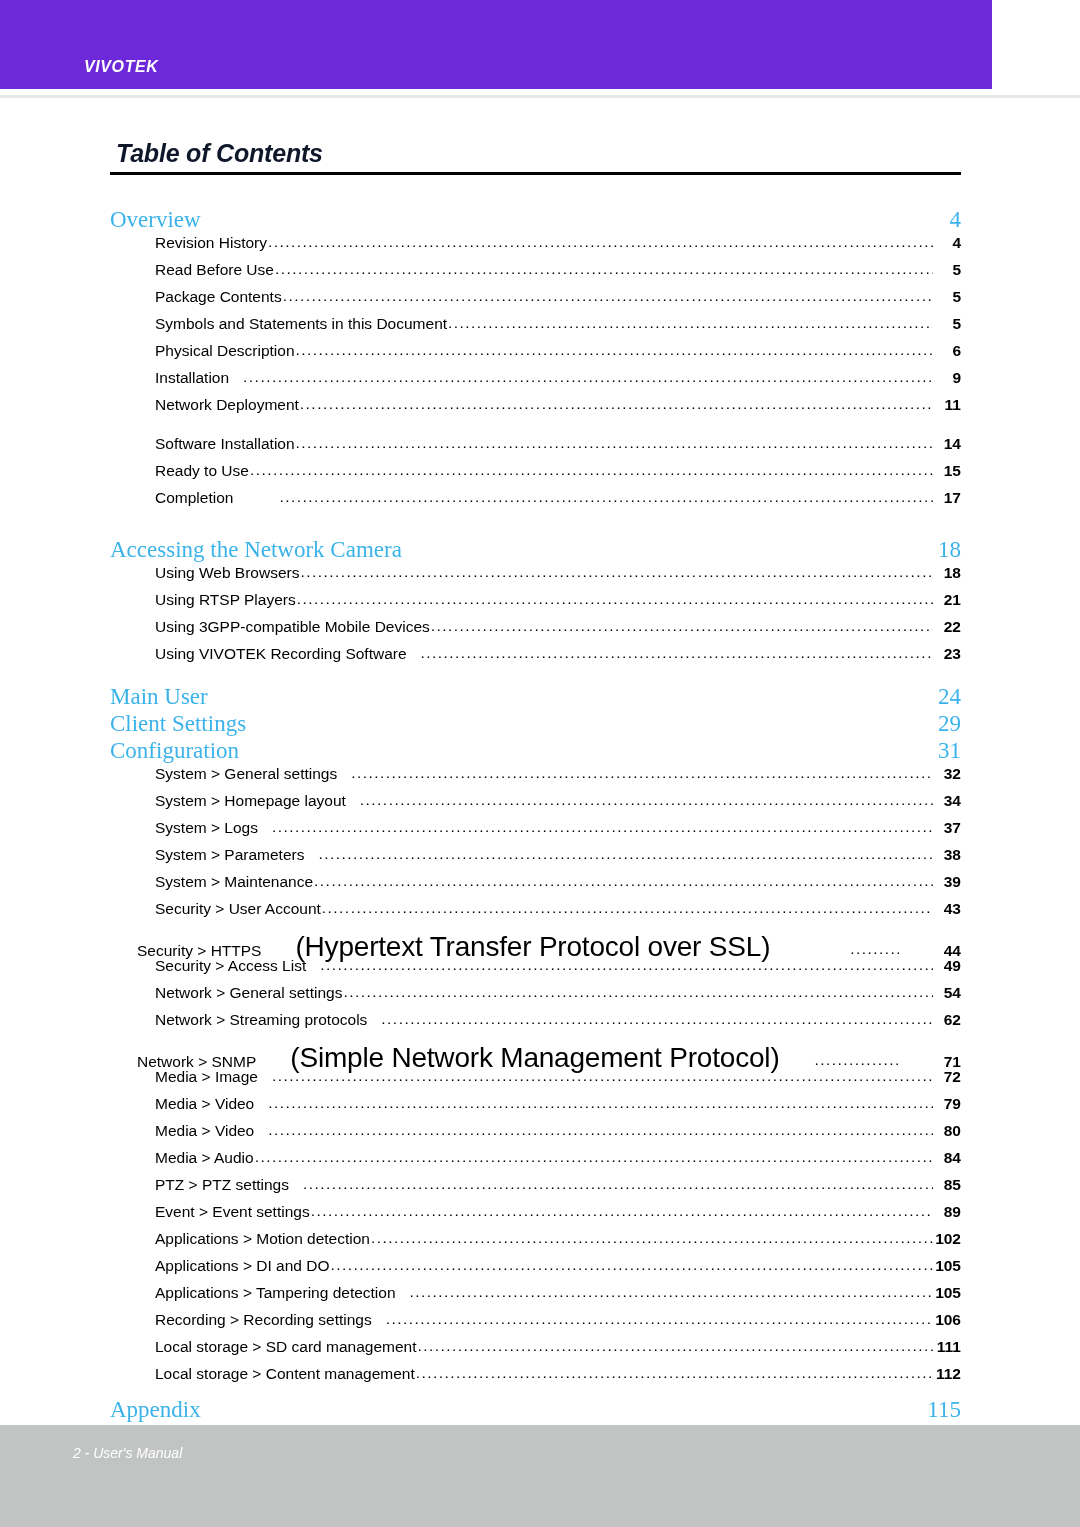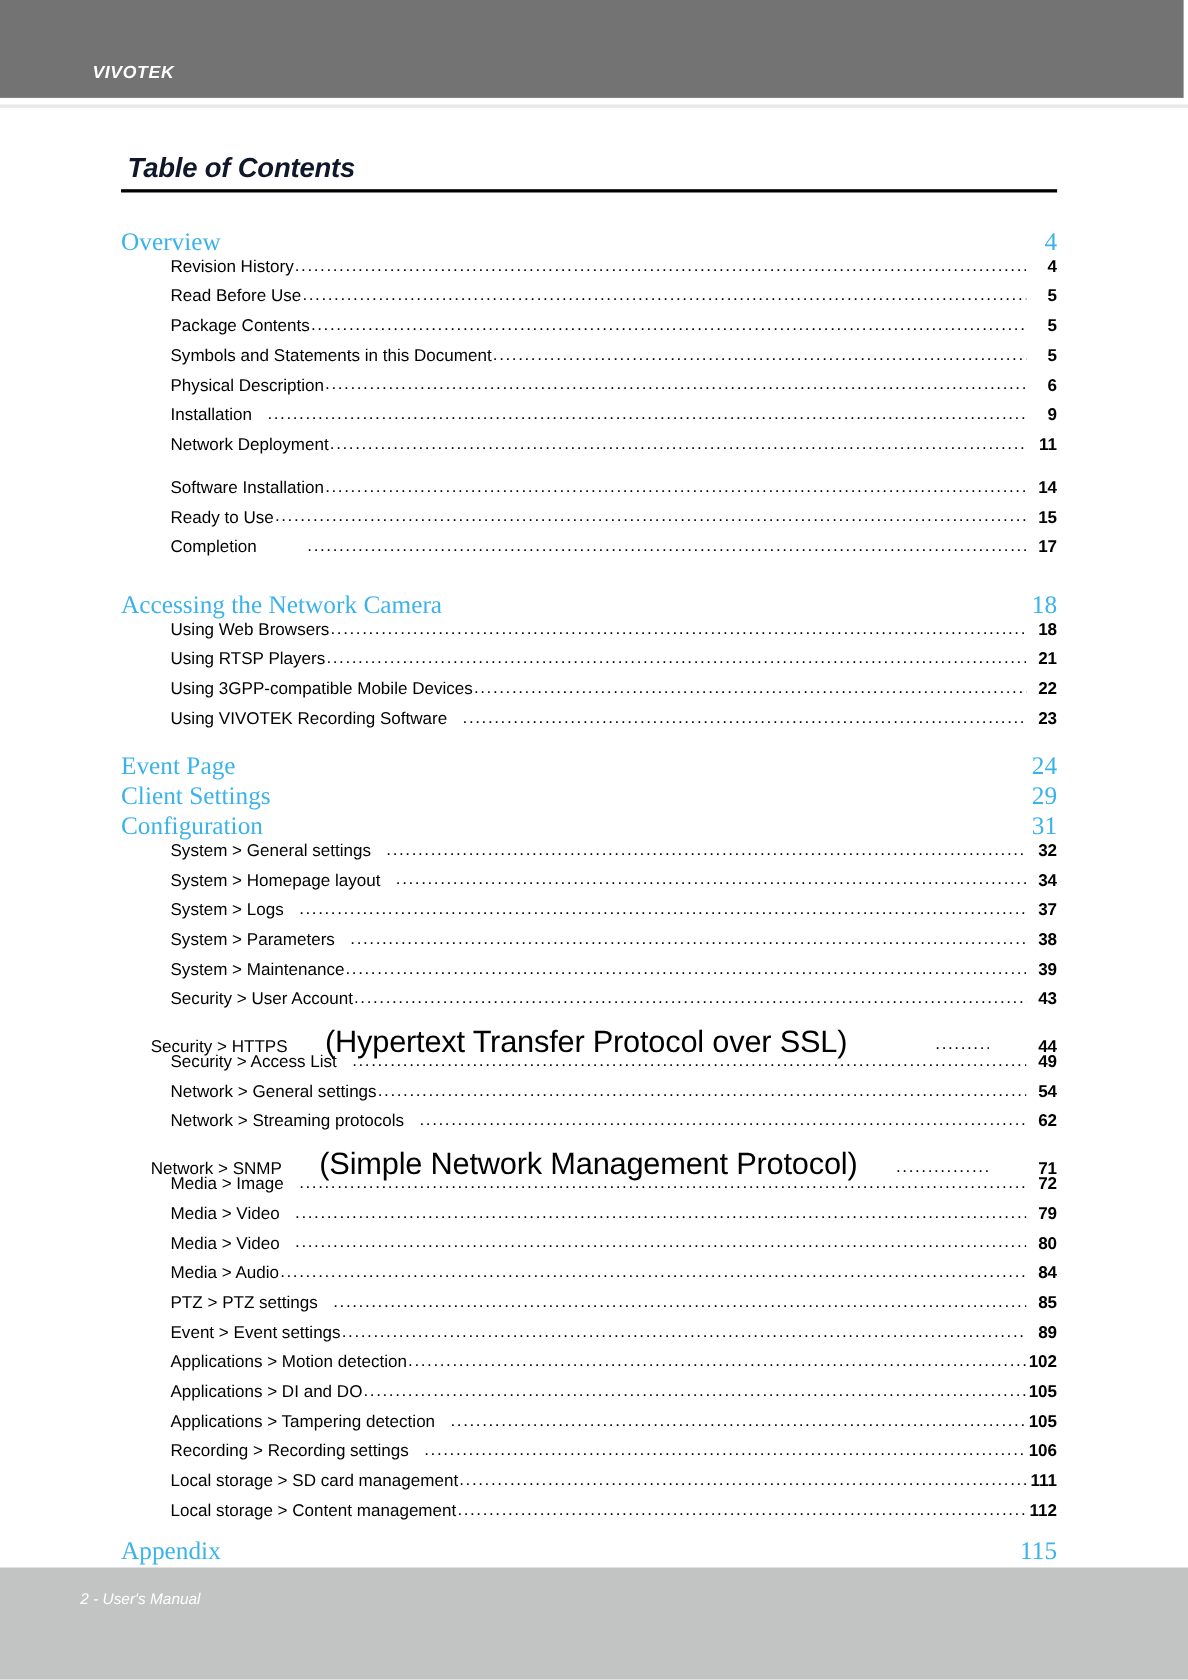--- a/index.html
+++ b/index.html
@@ -12,23 +12,23 @@
     background: #ffffff;
     font-family: "Liberation Sans", sans-serif;
     overflow: hidden;
     position: relative;
   }
 
   
   .header-bar {
     position: absolute;
     left: 0; top: 0;
-    width: 1076px;
+    width: 992px;
     height: 89px;
-    background: #737373;
+    background: #6d28d9;
   }
   .brand {
     position: absolute;
     left: 84px;
     top: 59px;
     font-size: 16px;
     font-weight: bold;
     font-style: italic;
     color: #ffffff;
     letter-spacing: 0.6px;
@@ -256,21 +256,21 @@
   </div>
   <div class="row-l2 r gap">
     <span class="label">Using VIVOTEK Recording Software</span>
     <span class="leader"></span>
     <span class="pageno">23</span>
   </div>
 
   <div class="sp-m"></div>
 
   <div class="row-l1 r-l1">
-    <span class="label">Event Page</span>
+    <span class="label">Main User</span>
     <span class="filler"></span>
     <span class="pageno">24</span>
   </div>
 
   <div class="row-l1 r-l1">
     <span class="label">Client Settings</span>
     <span class="filler"></span>
     <span class="pageno">29</span>
   </div>
 

